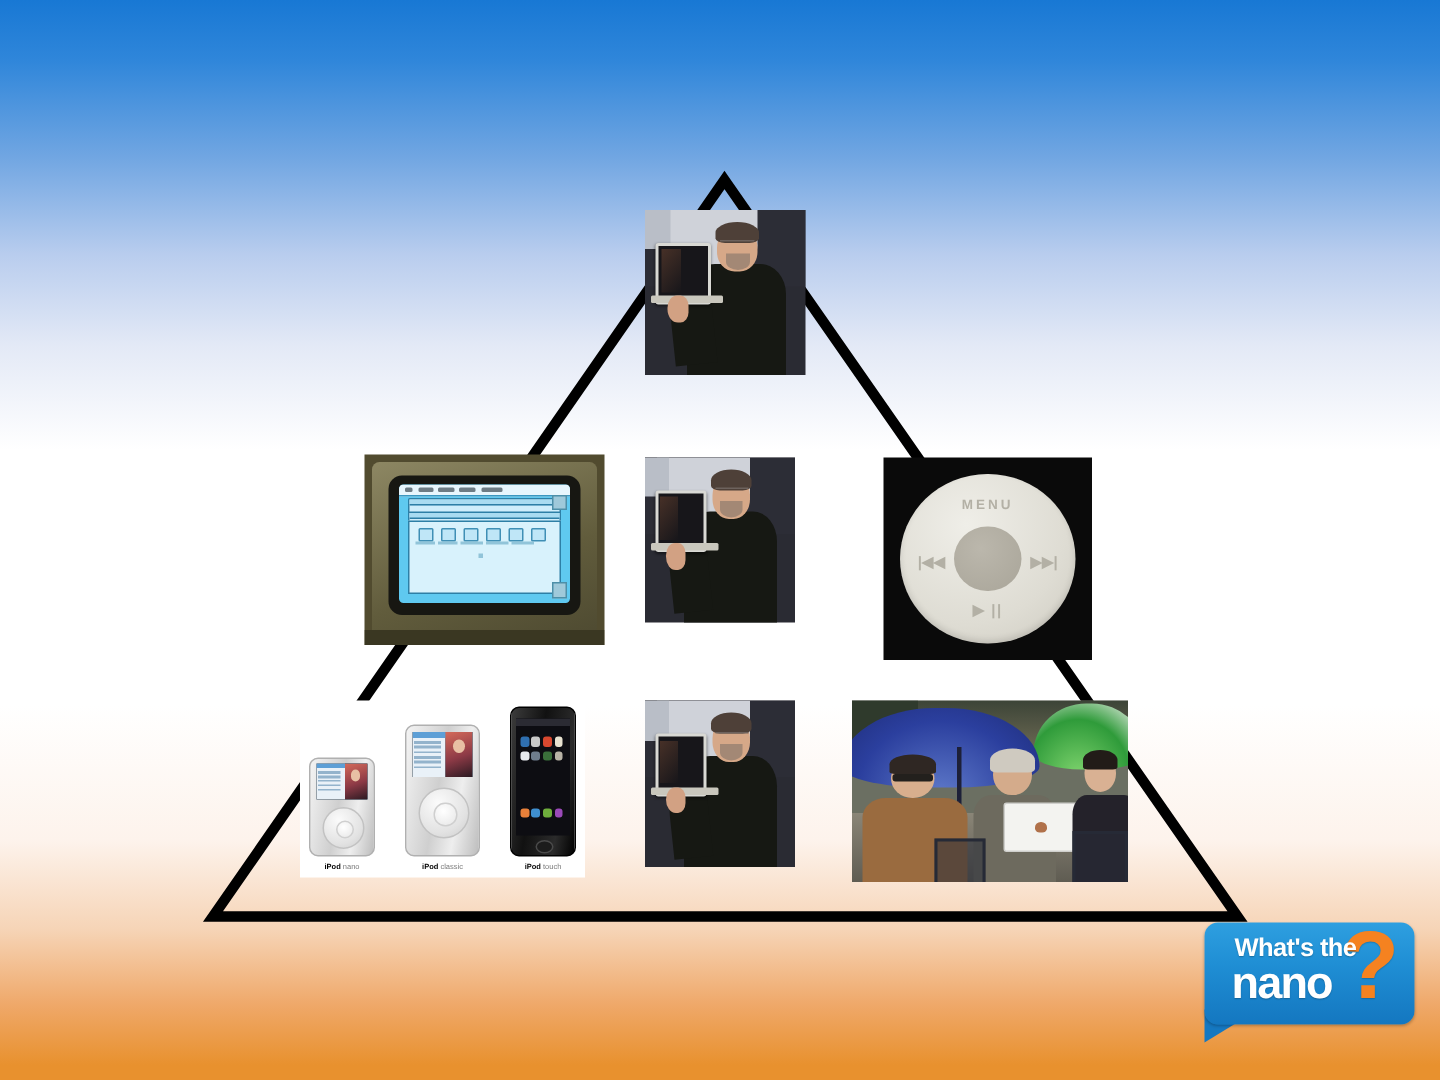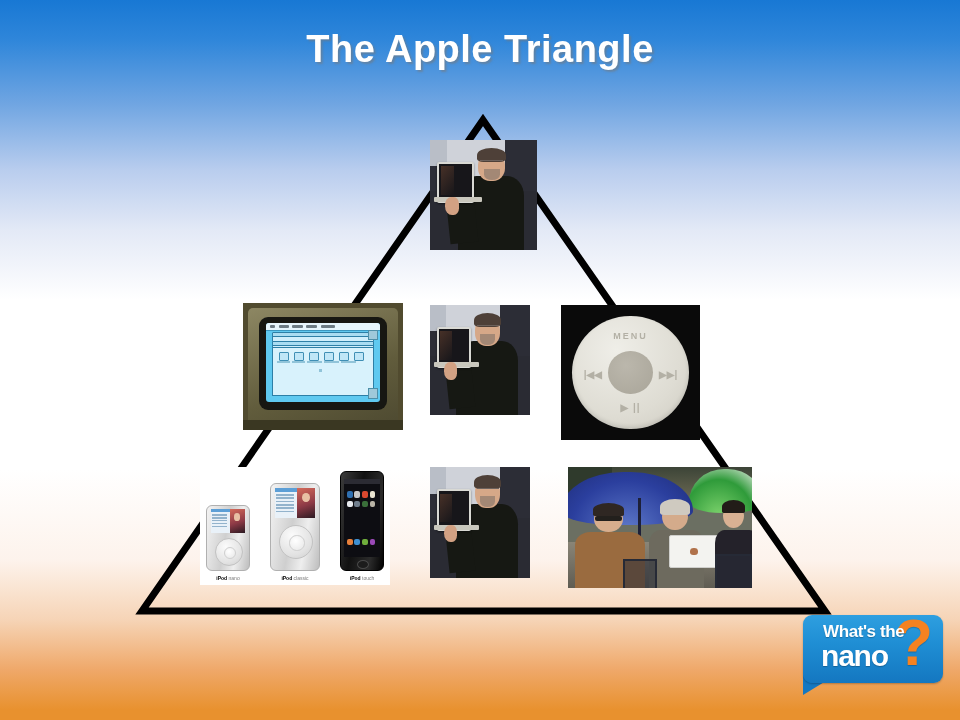--- a/index.html
+++ b/index.html
@@ -544,21 +544,20 @@
     font-weight: bold;
     line-height: 64px;
     text-shadow: 0 1px 1px rgba(0,0,0,0.2);
   }
 </style>
 </head>
 <body>
 
 <div id="slide">
 
-  <div id="title">The Apple Triangle</div>
 
   <svg id="triangle-svg" viewBox="0 0 960 720" preserveAspectRatio="none">
     <polygon points="483,120 825,611 142,611" fill="none" stroke="#000000" stroke-width="7" stroke-linejoin="miter"></polygon>
   </svg>
 
   <div class="photo jobs" style="left:430px; top:140px; width:107px; height:110px;">
     <div class="wall"></div>
     <div class="wall-light"></div>
     <div class="wall-light2"></div>
     <div class="body"></div>
@@ -619,21 +618,21 @@
     <div class="head"></div>
     <div class="hair"></div>
     <div class="glasses"></div>
     <div class="beard"></div>
     <div class="device"></div>
     <div class="device-glint"></div>
     <div class="laptop-base"></div>
     <div class="hand"></div>
   </div>
 
-  <div class="photo ipodwheel" style="left:561px; top:305px; width:139px; height:135px;">
+  <div class="photo ipodwheel" style="left:589px; top:305px; width:139px; height:135px;">
     <div class="wheel">
       <div class="lbl menu-lbl">MENU</div>
       <div class="lbl prev-lbl">|◀◀</div>
       <div class="lbl next-lbl">▶▶|</div>
       <div class="lbl play-lbl">▶ ||</div>
       <div class="center"></div>
     </div>
   </div>
 
   <div class="photo ipodfam" style="left:200px; top:467px; width:190px; height:118px;">

